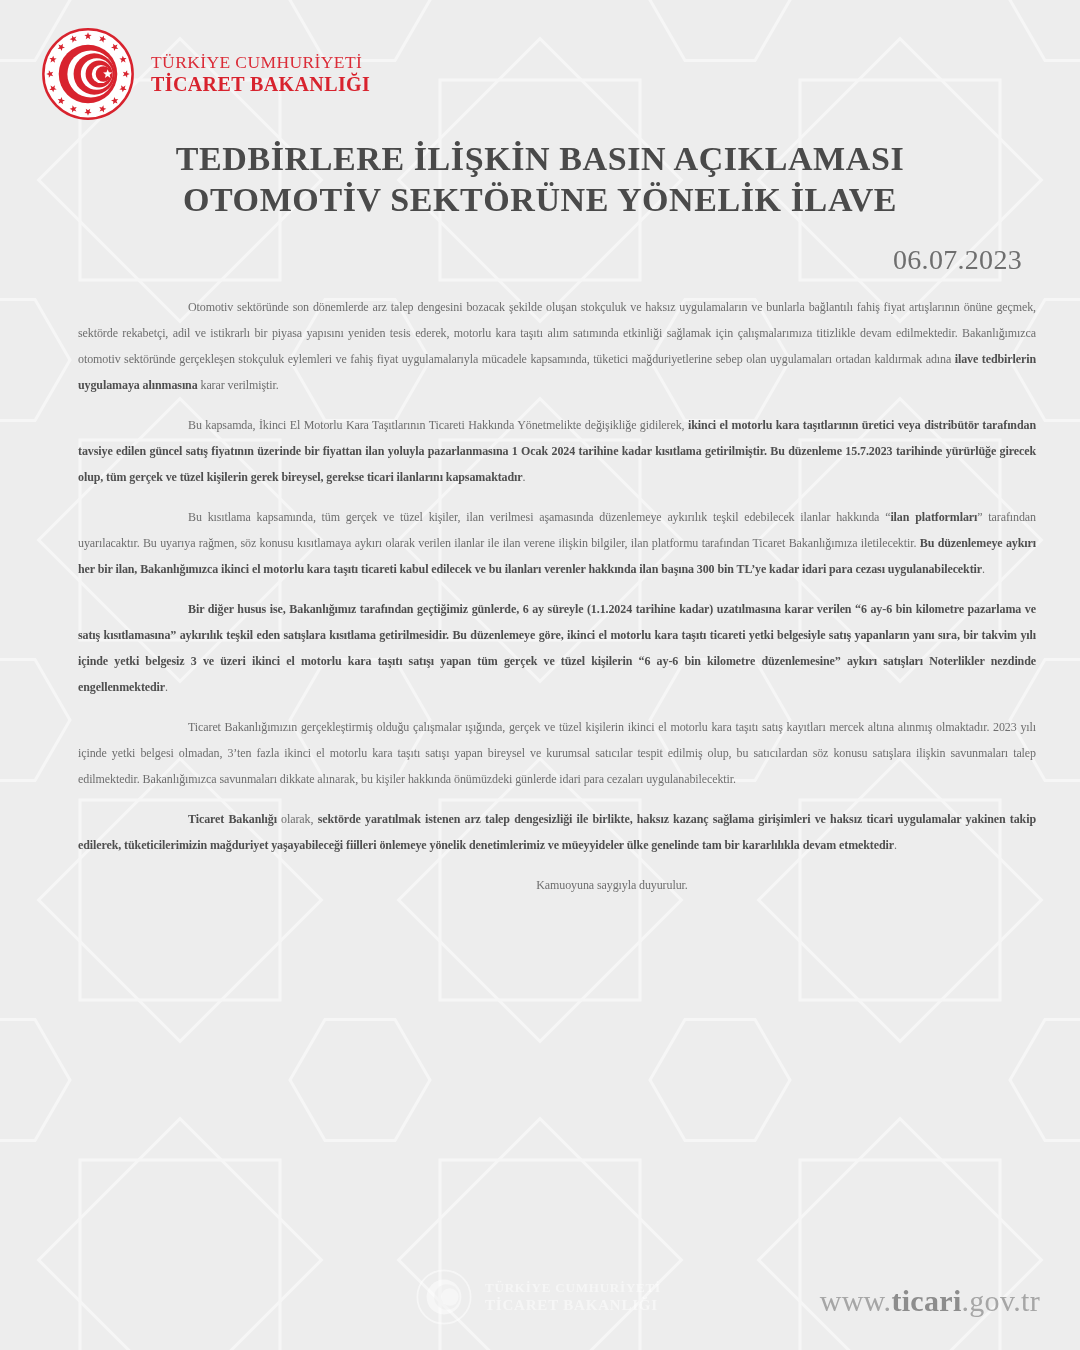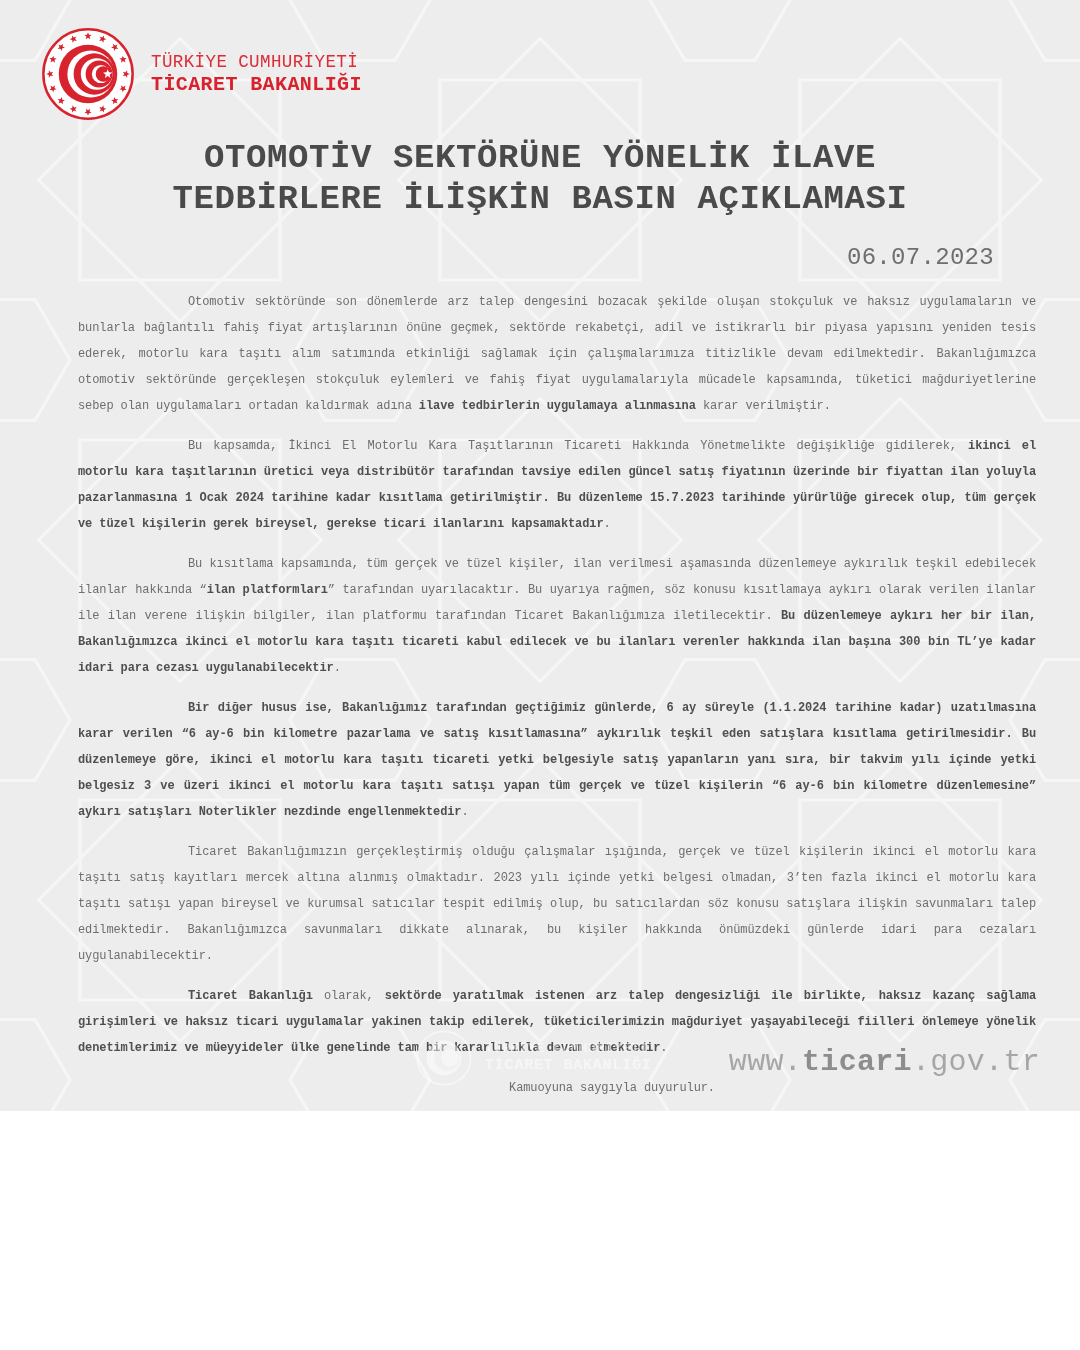--- a/index.html
+++ b/index.html
@@ -1,43 +1,43 @@
 <!DOCTYPE html>
 <html lang="tr"><head>
 <meta charset="utf-8">
 <style>
   html,body{margin:0;padding:0;}
   .page{
     position:relative;
-    width:1080px;height:1111px;
+    width:1080px;height:1350px;
     background:#ededed;
     overflow:hidden;
-    font-family:Liberation Mono, monospace;
+    font-family:Liberation Serif, serif;
     -webkit-font-smoothing:antialiased;
   }
   .bg-pattern{position:absolute;inset:0;width:100%;height:100%;pointer-events:none;}
 
   
   .header{position:relative;display:flex;align-items:center;gap:15px;padding:26px 0 0 40px;}
   .emblem{width:96px;height:96px;flex:0 0 auto;}
   .ministry-name{display:flex;flex-direction:column;line-height:1.15;}
   .ministry-name .l1{font-size:17.5px;font-weight:400;color:#db2c38;letter-spacing:.4px;}
   .ministry-name .l2{font-size:20px;font-weight:700;color:#d8232e;letter-spacing:.4px;}
 
   
   .title{
     position:relative;margin:16px 60px 0;
     text-align:center;color:#4a4a4a;
     font-size:34px;font-weight:700;line-height:41px;letter-spacing:.6px;
   }
   .title span{display:block;}
 
   
-  .date{position:relative;text-align:right;padding-right:86px;margin-top:24px;
-        font-size:24px;color:#6e6e6e;letter-spacing:.3px;}
+  .date{position:relative;text-align:right;padding-right:58px;margin-top:24px;
+        font-size:28px;color:#6e6e6e;letter-spacing:.3px;}
 
   
   .press{position:relative;margin:18px 44px 0 78px;color:#6e6e6e;
          font-size:12px;line-height:26px;letter-spacing:-0.1px;}
   .press p{margin:0 0 14px 0;text-align:justify;text-indent:110px;}
   .press p span.bold{font-weight:700;color:#4f4f4f;}
   .press p.closing{text-align:center;margin-top:6px;}
 
   
   .footer{position:absolute;left:0;right:0;bottom:0;height:92px;}
@@ -111,22 +111,22 @@
       <circle cx="16" cy="0" r="8" fill="#d8232e"></circle>
       <use href="#tm-star" fill="#ffffff" transform="translate(20.5,0) scale(1.25)"></use>
     </svg>
     <div class="ministry-name">
       <span class="l1">TÜRKİYE CUMHURİYETİ</span>
       <span class="l2">TİCARET BAKANLIĞI</span>
     </div>
   </header>
 
   <h1 class="title">
+    <span>TEDBİRLERE İLİŞKİN BASIN AÇIKLAMASI</span>
     <span>OTOMOTİV SEKTÖRÜNE YÖNELİK İLAVE</span>
-    <span>TEDBİRLERE İLİŞKİN BASIN AÇIKLAMASI</span>
   </h1>
 
   <div class="date">06.07.2023</div>
 
   <main class="press">
     <p><span>Otomotiv sektöründe son dönemlerde arz talep dengesini bozacak şekilde oluşan stokçuluk ve haksız uygulamaların ve bunlarla bağlantılı fahiş fiyat artışlarının önüne geçmek, sektörde rekabetçi, adil ve istikrarlı bir piyasa yapısını yeniden tesis ederek, motorlu kara taşıtı alım satımında etkinliği sağlamak için çalışmalarımıza titizlikle devam edilmektedir. Bakanlığımızca otomotiv sektöründe gerçekleşen stokçuluk eylemleri ve fahiş fiyat uygulamalarıyla mücadele kapsamında, tüketici mağduriyetlerine sebep olan uygulamaları ortadan kaldırmak adına </span><span class="bold">ilave tedbirlerin uygulamaya alınmasına</span><span> karar verilmiştir.</span></p>
     <p><span>Bu kapsamda, İkinci El Motorlu Kara Taşıtlarının Ticareti Hakkında Yönetmelikte değişikliğe gidilerek, </span><span class="bold">ikinci el motorlu kara taşıtlarının üretici veya distribütör tarafından tavsiye edilen güncel satış fiyatının üzerinde bir fiyattan ilan yoluyla pazarlanmasına 1 Ocak 2024 tarihine kadar kısıtlama getirilmiştir. Bu düzenleme 15.7.2023 tarihinde yürürlüğe girecek olup, tüm gerçek ve tüzel kişilerin gerek bireysel, gerekse ticari ilanlarını kapsamaktadır</span><span>.</span></p>
     <p><span>Bu kısıtlama kapsamında, tüm gerçek ve tüzel kişiler, ilan verilmesi aşamasında düzenlemeye aykırılık teşkil edebilecek ilanlar hakkında “</span><span class="bold">ilan platformları</span><span>” tarafından uyarılacaktır. Bu uyarıya rağmen, söz konusu kısıtlamaya aykırı olarak verilen ilanlar ile ilan verene ilişkin bilgiler, ilan platformu tarafından Ticaret Bakanlığımıza iletilecektir. </span><span class="bold">Bu düzenlemeye aykırı her bir ilan, Bakanlığımızca ikinci el motorlu kara taşıtı ticareti kabul edilecek ve bu ilanları verenler hakkında ilan başına 300 bin TL’ye kadar idari para cezası uygulanabilecektir</span><span>.</span></p>
     <p><span class="bold">Bir diğer husus ise, Bakanlığımız tarafından geçtiğimiz günlerde, 6 ay süreyle (1.1.2024 tarihine kadar) uzatılmasına karar verilen “6 ay-6 bin kilometre pazarlama ve satış kısıtlamasına” aykırılık teşkil eden satışlara kısıtlama getirilmesidir. Bu düzenlemeye göre, ikinci el motorlu kara taşıtı ticareti yetki belgesiyle satış yapanların yanı sıra, bir takvim yılı içinde yetki belgesiz 3 ve üzeri ikinci el motorlu kara taşıtı satışı yapan tüm gerçek ve tüzel kişilerin “6 ay-6 bin kilometre düzenlemesine” aykırı satışları Noterlikler nezdinde engellenmektedir</span><span>.</span></p>
     <p><span>Ticaret Bakanlığımızın gerçekleştirmiş olduğu çalışmalar ışığında, gerçek ve tüzel kişilerin ikinci el motorlu kara taşıtı satış kayıtları mercek altına alınmış olmaktadır. 2023 yılı içinde yetki belgesi olmadan, 3’ten fazla ikinci el motorlu kara taşıtı satışı yapan bireysel ve kurumsal satıcılar tespit edilmiş olup, bu satıcılardan söz konusu satışlara ilişkin savunmaları talep edilmektedir. Bakanlığımızca savunmaları dikkate alınarak, bu kişiler hakkında önümüzdeki günlerde idari para cezaları uygulanabilecektir.</span></p>

